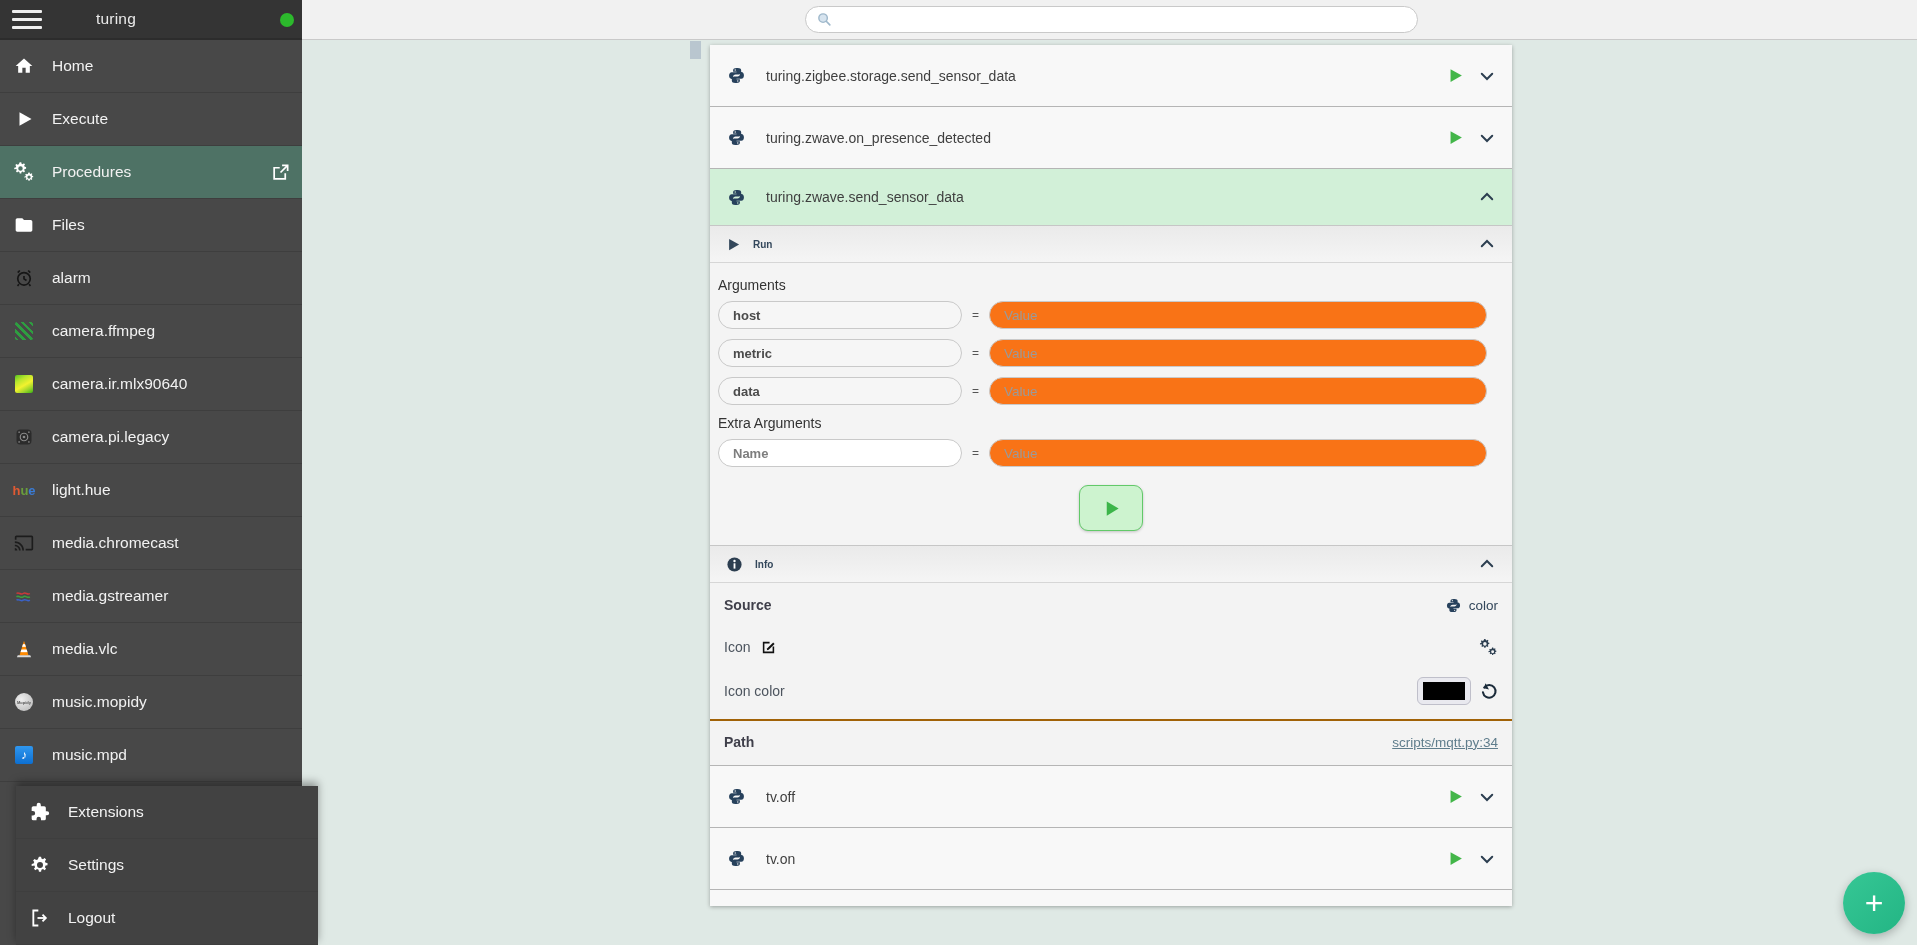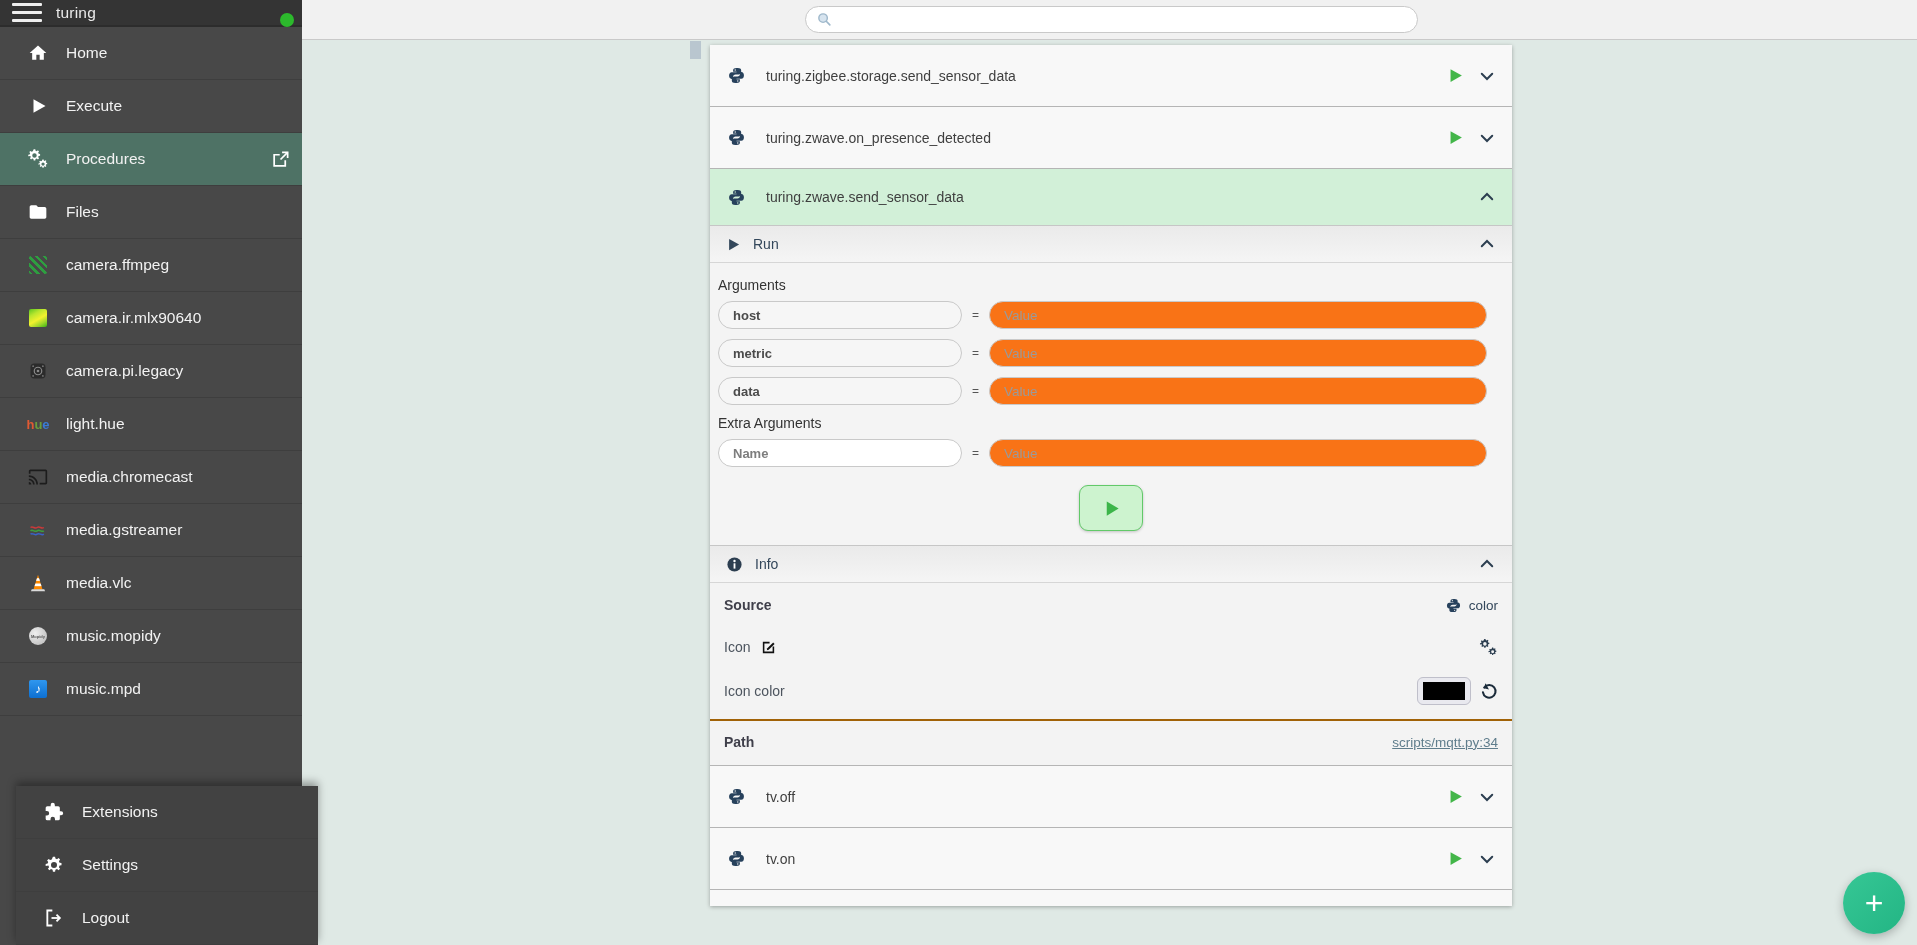--- a/index.html
+++ b/index.html
@@ -1,26 +1,26 @@
 <!DOCTYPE html>
 <html><head>
 <meta charset="utf-8">
 <style>
   * { margin:0; padding:0; box-sizing:border-box; }
   html,body { width:1917px; height:945px; overflow:hidden; font-family:"Liberation Sans", sans-serif; }
   .app { position:relative; width:1917px; height:945px; background:#dfe9e5; }
 
   
   .sidebar { position:absolute; left:0; top:0; width:302px; height:945px; background:#484848; z-index:5; }
-  .sb-header { position:relative; height:27px; background:#343434; display:flex; align-items:center; padding:0 12px; border-bottom:2px solid #2c2c2c; }
+  .sb-header { position:relative; height:40px; background:#343434; display:flex; align-items:center; padding:0 12px; border-bottom:2px solid #2c2c2c;gap:40px; }
   .sb-burger { width:30px; display:flex; flex-direction:column; gap:5px; cursor:pointer; }
   .sb-burger i { display:block; height:3px; background:#efefef; border-radius:1px; }
   .sb-title { color:#eaeaea; font-size:15.5px; margin-left:14px; letter-spacing:.2px; }
   .status-dot { position:absolute; right:8px; top:13px; width:14px; height:14px; border-radius:50%; background:#2cb92c; }
-  .sb-item { height:53px; display:flex; align-items:center; padding:0 12px 0 26px; border-bottom:1px solid #3e3e3e; color:#f2f2f2; font-size:15.5px; cursor:pointer; }
+  .sb-item { height:53px; display:flex; align-items:center; padding:0 12px 0 12px; border-bottom:1px solid #3e3e3e; color:#f2f2f2; font-size:15.5px; cursor:pointer; }
   .sb-item.selected { background:#4e7265; }
   .sb-icon { width:24px; height:24px; display:flex; align-items:center; justify-content:center; flex:none; }
   .sb-label { margin-left:16px; white-space:nowrap; }
   .sb-ext { margin-left:auto; display:flex; }
   .sb-bottom { position:absolute; left:16px; bottom:0; width:100%; background:#444444; box-shadow:0 -4px 8px rgba(0,0,0,.35); }
   .sb-bottom .sb-item { background:#424242; }
 
   
   .sq18 { width:18px; height:18px; border-radius:2px; }
   .ffmpeg-sq { background:repeating-linear-gradient(45deg,#2e9e40 0 2.5px,rgba(0,0,0,0) 2.5px 5.5px); }
@@ -43,21 +43,21 @@
   .proc-row { height:62px; background:#f8f8f8; display:flex; align-items:center; padding:0 16px 0 18px; border-bottom:1px solid #b5b5b5; cursor:pointer; }
   .proc-row .p-ico { width:18px; display:flex; flex:none; }
   .proc-row .p-name { margin-left:20px; font-size:14px; color:#3f3f3f; }
   .row-right { margin-left:auto; display:flex; align-items:center; gap:14px; }
   .proc-row.selected { height:56px; background:#d2f0d8; border-bottom:none; }
   .proc-row.partial { height:17px; border-bottom:none; align-items:flex-start; overflow:hidden; border-top:1px solid #b5b5b5; }
   .proc-row.partial .row-right { margin-top:13px; }
   .tv-row { border-top:1px solid #b5b5b5; border-bottom:none; }
 
   .sec-header { height:38px; background:linear-gradient(#eaeaea,#f5f5f5); border-top:1px solid #c6c6c6; border-bottom:1px solid #d6d6d6; display:flex; align-items:center; padding:0 16px; cursor:pointer; }
-  .sec-title { font-size:14px; font-weight:normal; color:#33475b; margin-left:12px; }
+  .sec-title { font-size:10px; font-weight:bold; color:#33475b; margin-left:12px; }
   .sec-header .row-right { gap:0; }
 
   .run-body { background:#f4f4f4; padding:6px 0 0 0; }
   .grp-label { font-size:14px; color:#333; margin:8px 25px 8px 8px; }
   .arg-row { display:flex; align-items:center; margin:0 25px 10px 8px; }
   .pill { height:28px; border:1px solid #c9c9c9; border-radius:14px; background:#f6f6f6; font-size:13px; font-weight:bold; color:#4b4b4b; padding:0 14px; width:244px; flex:none; outline:none; font-family:"Liberation Sans", sans-serif; }
   .pill.white { background:#fff; }
   .pill.white::placeholder { color:#7d7d7d; font-weight:bold; }
   .eq { margin:0 10px; font-size:12px; color:#555; }
   .val { height:28px; border:1px solid #c9c9c9; border-radius:14px; background:#f97316; flex:1; font-size:13.5px; padding:0 14px; outline:none; color:#333; font-family:"Liberation Sans", sans-serif; }
@@ -137,20 +137,33 @@
       <div class="sb-item">
         <span class="sb-icon">
           <svg width="20" height="20" viewBox="0 0 24 24">
               <path d="M10 4H4c-1.1 0-2 .9-2 2v12c0 1.1.9 2 2 2h16c1.1 0 2-.9 2-2V8c0-1.1-.9-2-2-2h-8l-2-2z" fill="#fff"></path>
             </svg>
         </span>
         <span class="sb-label">Files</span>
       </div>
       <div class="sb-item">
         <span class="sb-icon">
+          <svg width="20" height="20" viewBox="0 0 24 24" fill="none" stroke="#161616" stroke-width="2">
+              <circle cx="12" cy="13" r="7.5"></circle>
+              <path d="M12 9.5v3.5l3 2"></path>
+              <path d="M4.5 5.5L7 3"></path>
+              <path d="M19.5 5.5L17 3"></path>
+              <path d="M6 19.5l-1.8 2"></path>
+              <path d="M18 19.5l1.8 2"></path>
+            </svg>
+        </span>
+        <span class="sb-label">alarm</span>
+      </div>
+      <div class="sb-item">
+        <span class="sb-icon">
             <span class="sq18 ffmpeg-sq"></span>
           </span>
         <span class="sb-label">camera.ffmpeg</span>
       </div>
       <div class="sb-item">
         <span class="sb-icon">
             <span class="sq18 ir-sq"></span>
           </span>
         <span class="sb-label">camera.ir.mlx90640</span>
       </div>

